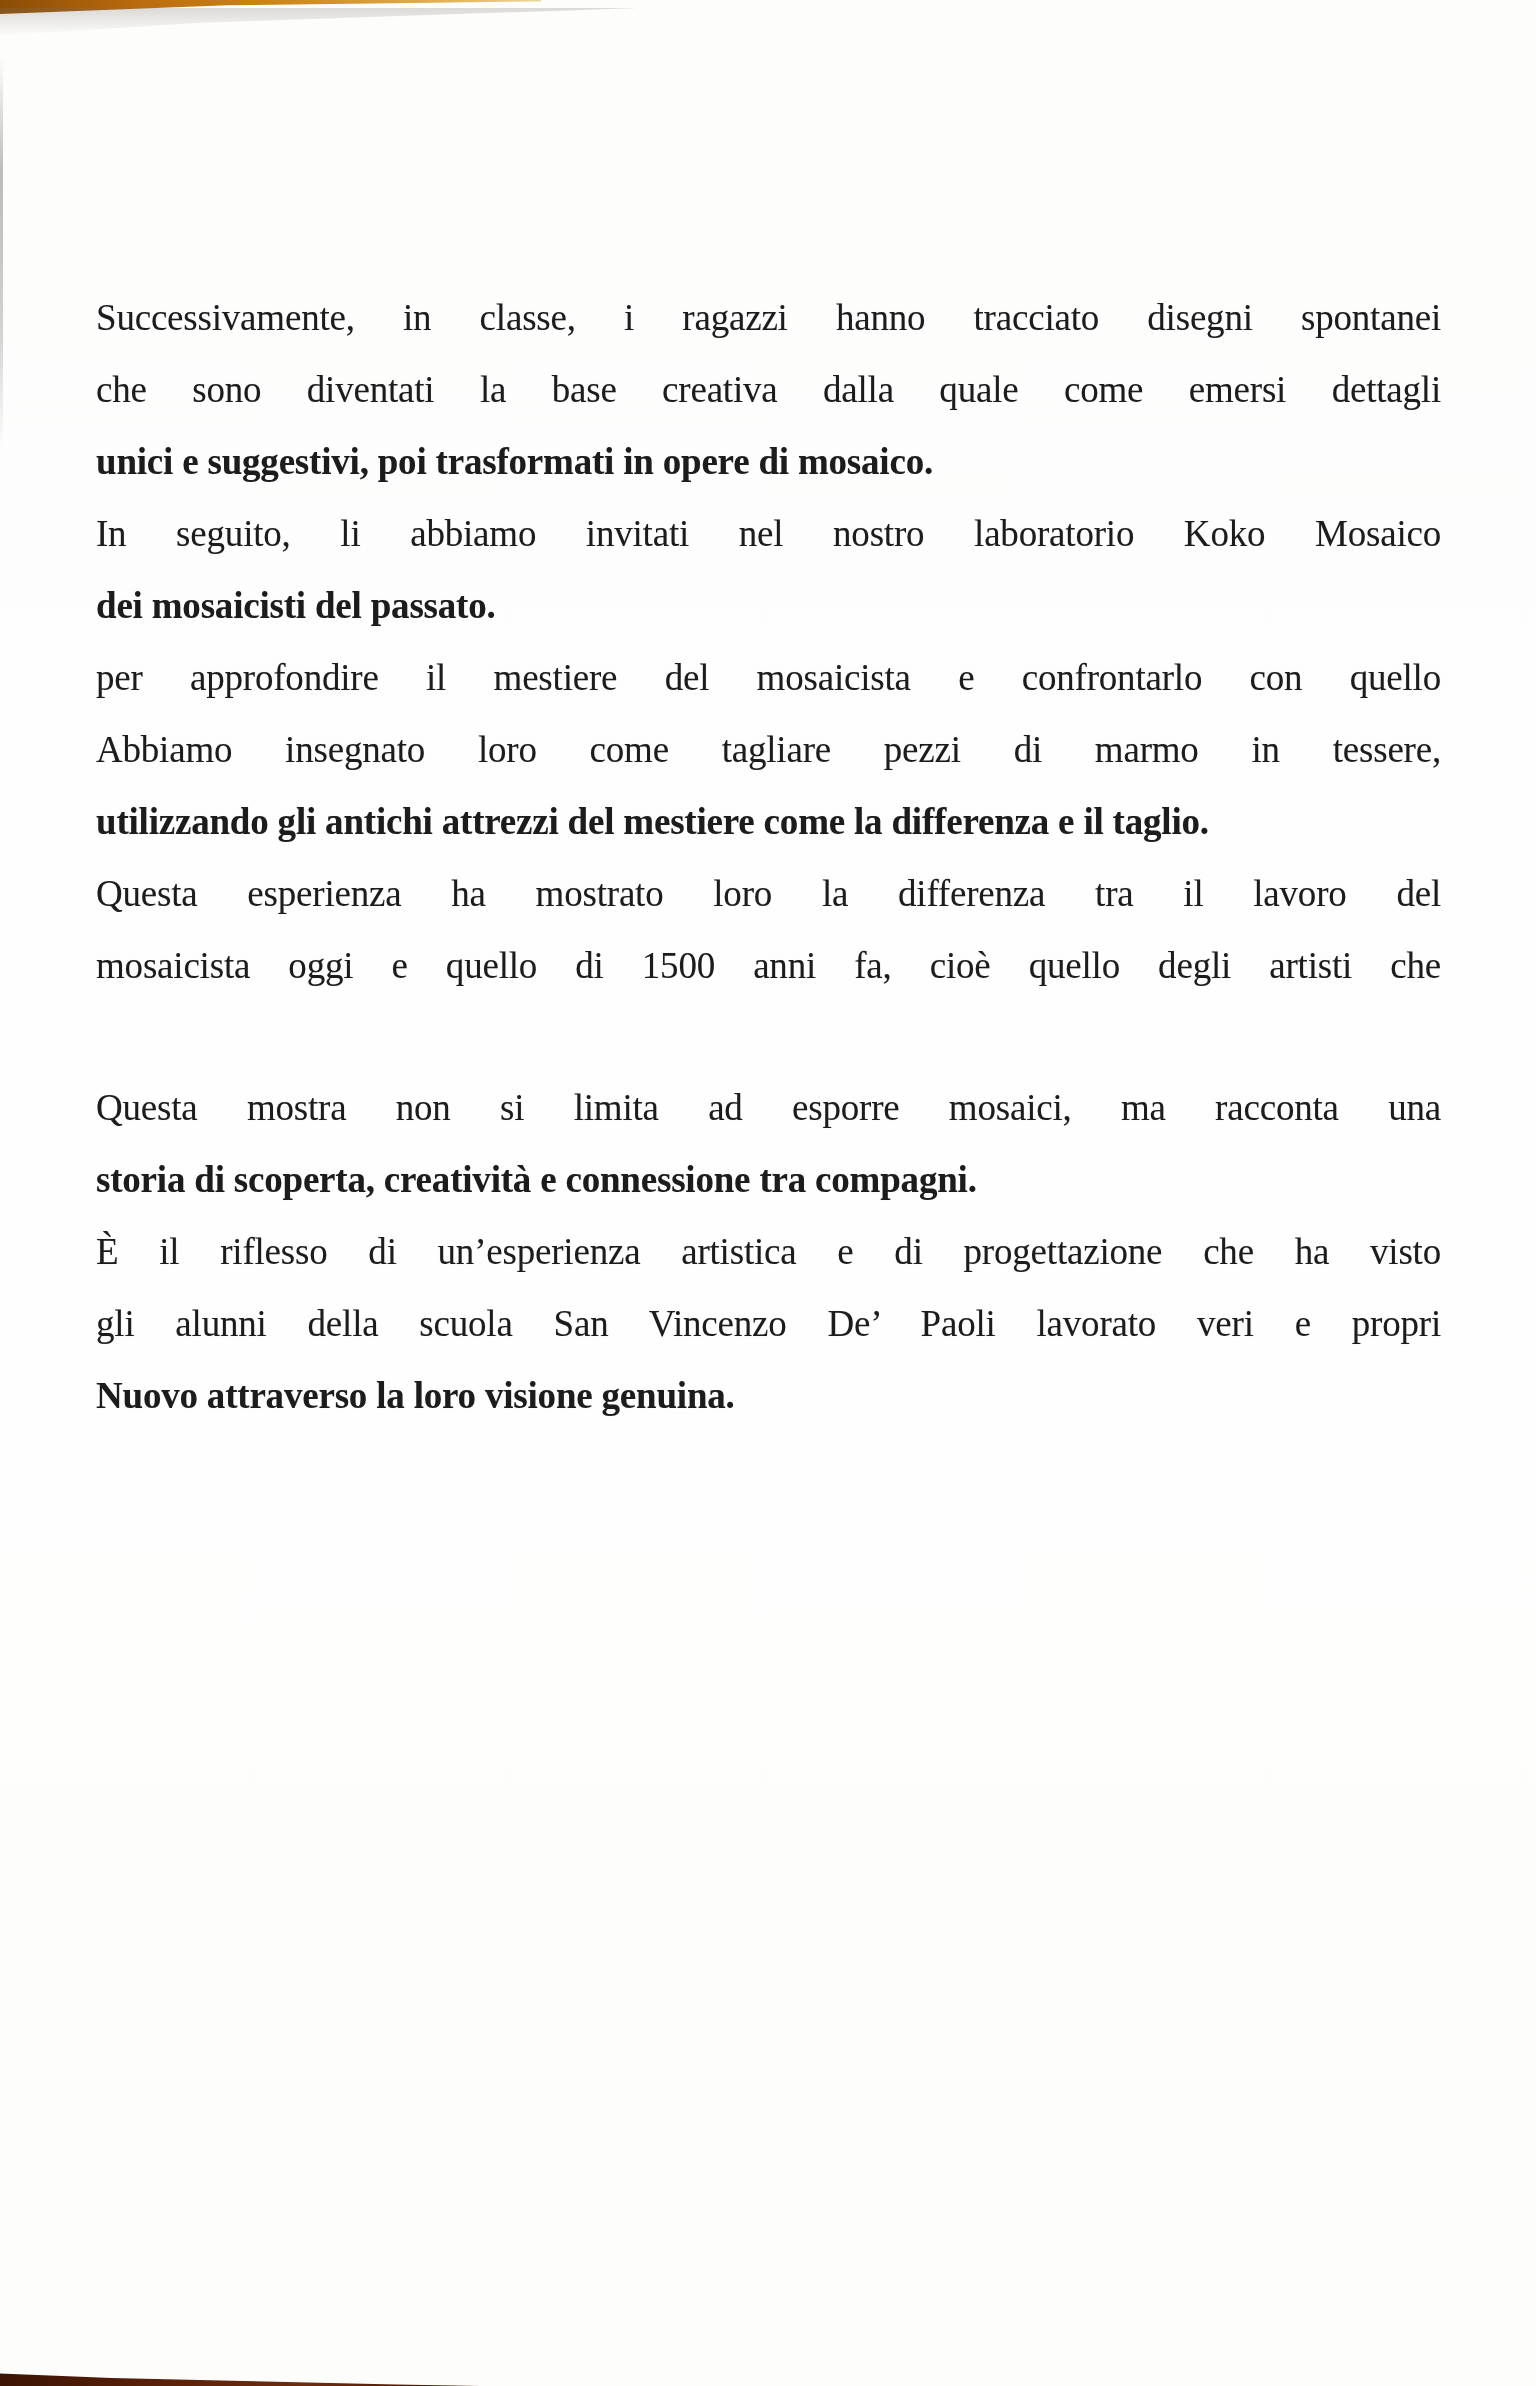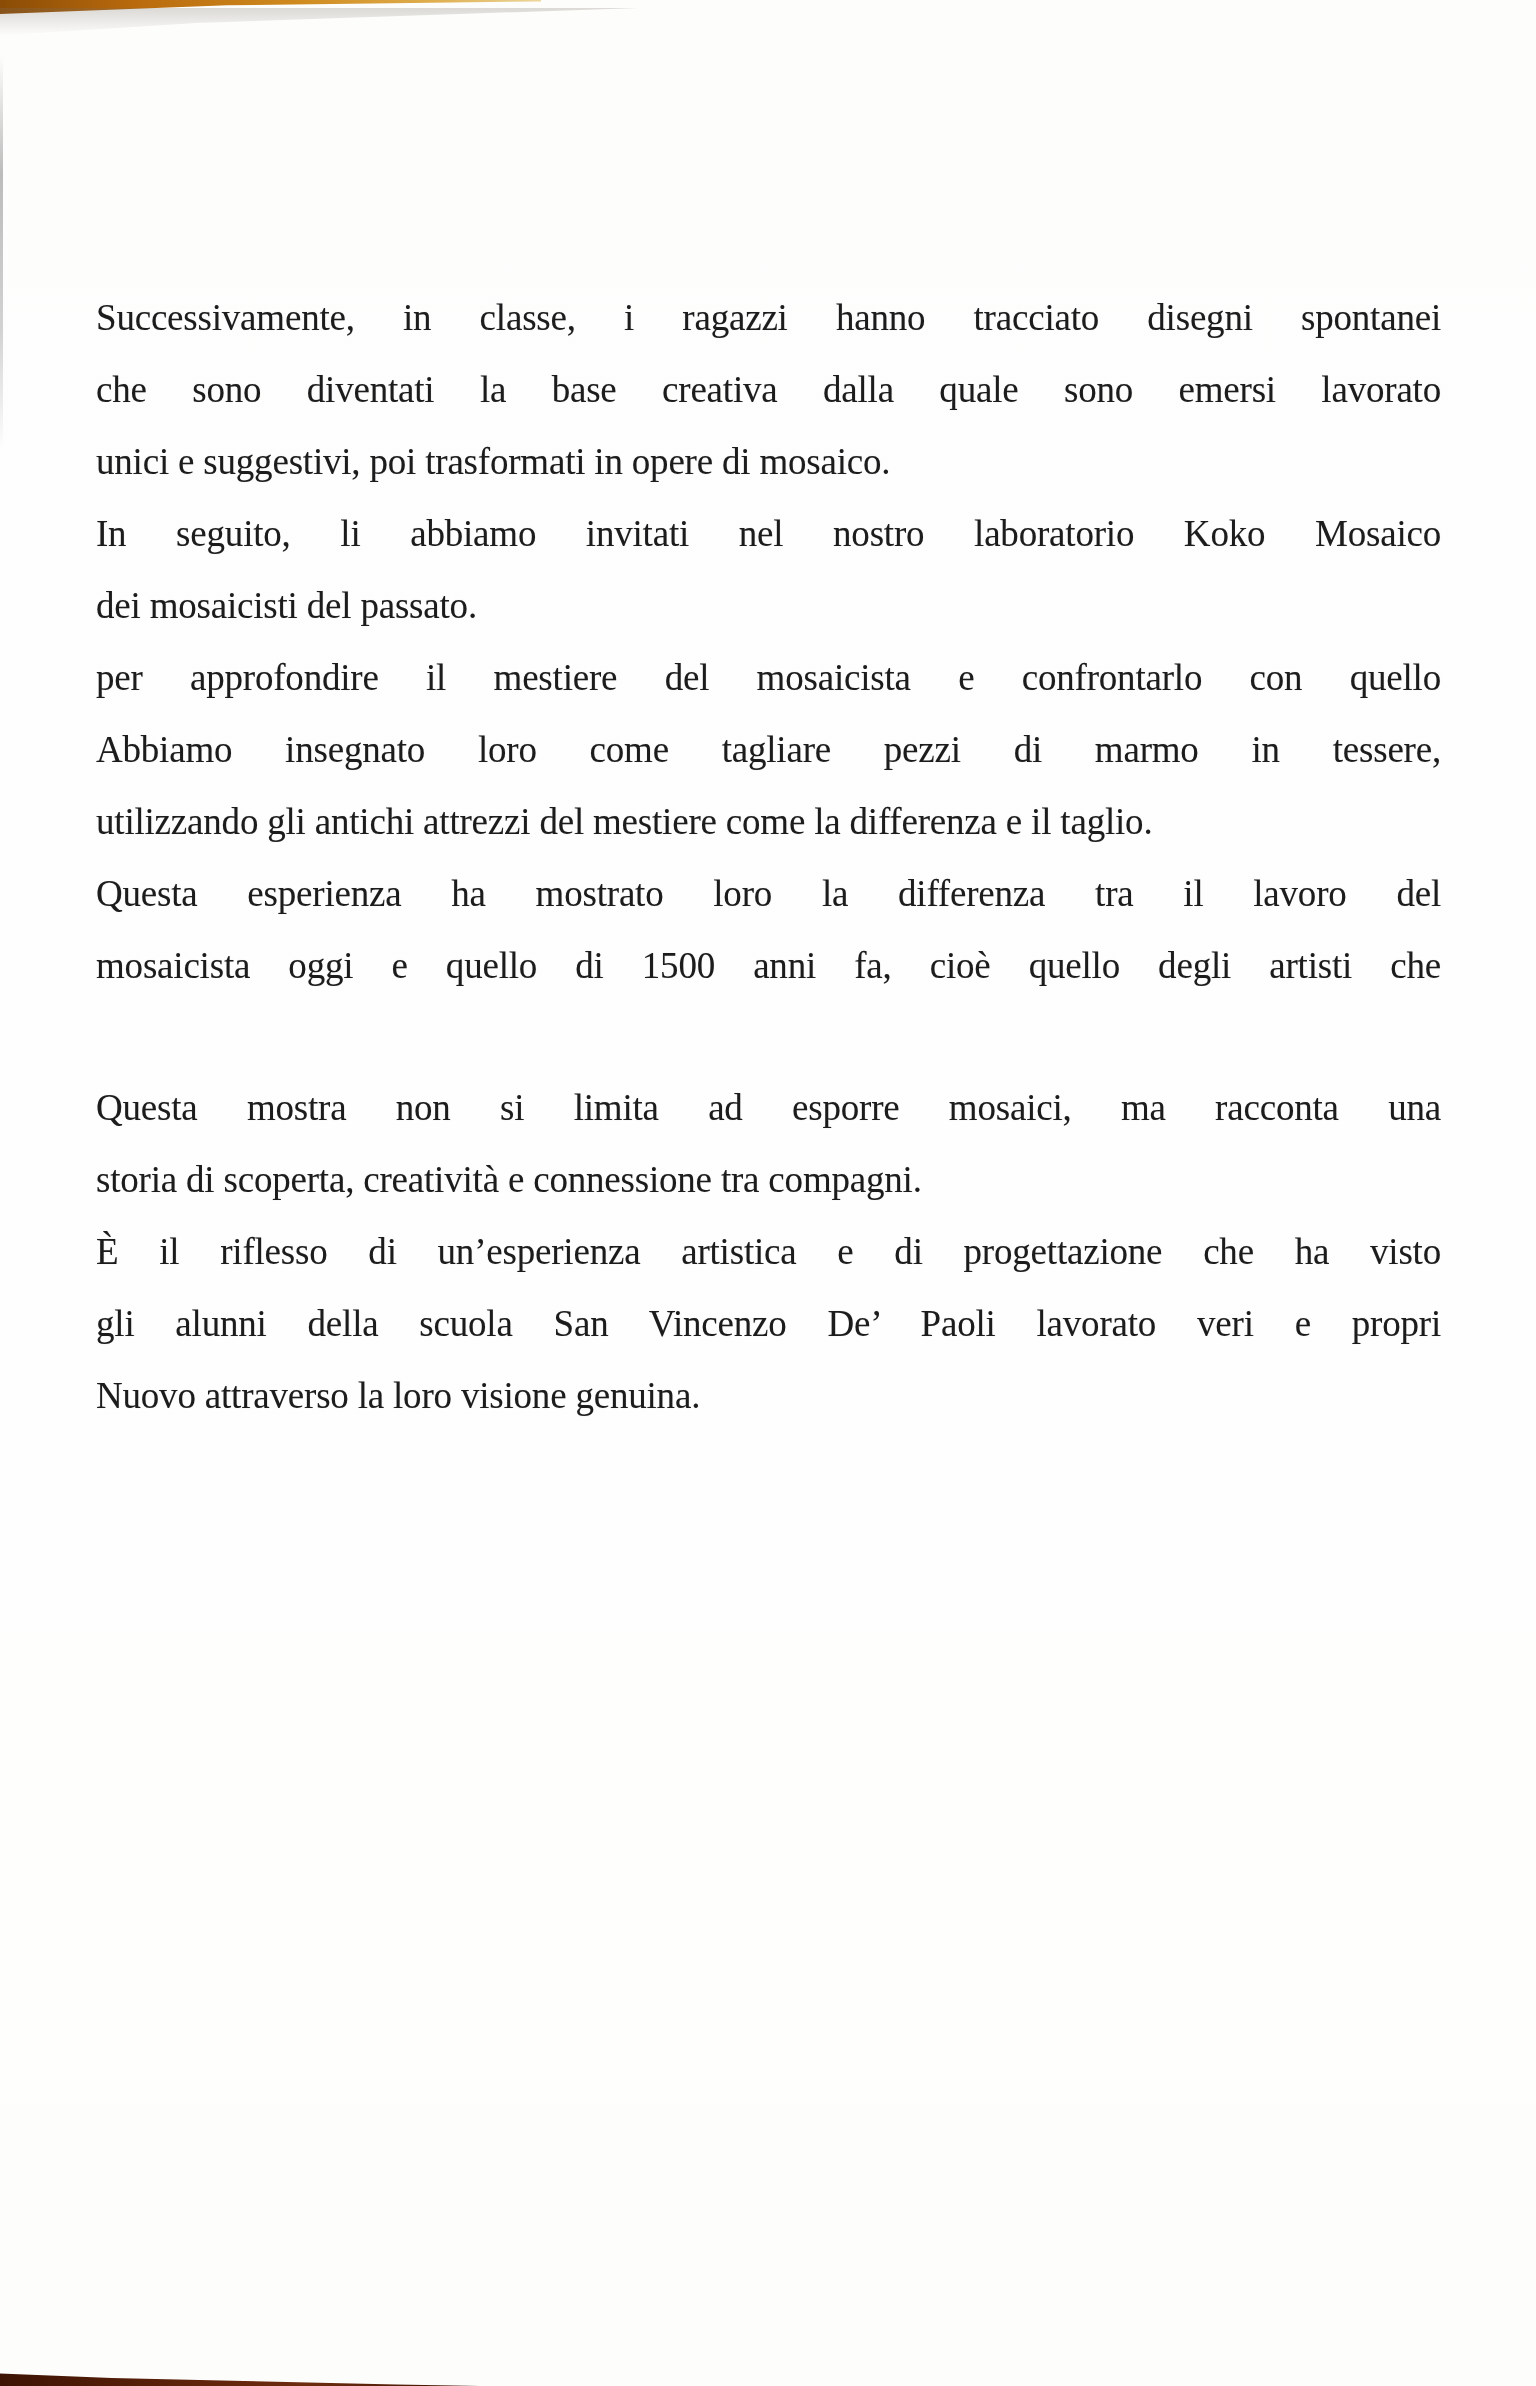--- a/index.html
+++ b/index.html
@@ -66,37 +66,38 @@
   }
   .para { margin: 0; }
   .para.gap-before { margin-top: 70px; }
   .line {
     text-align: justify;
     text-align-last: justify;
   }
   .line.last {
     text-align: right;
     text-align-last: left;
+    font-weight: bold;
   }
 </style>
 </head>
 <body>
 
 <div class="page">
 
   <div class="edge-top"></div>
   <div class="edge-top-shadow"></div>
   <div class="edge-left"></div>
   <div class="edge-bottom"></div>
 
   <div class="text-block">
 
     <div class="para">
       <div class="line j">Successivamente, in classe, i ragazzi hanno tracciato disegni spontanei</div>
-      <div class="line j">che sono diventati la base creativa dalla quale sono emersi lavorato</div>
+      <div class="line j">che sono diventati la base creativa dalla quale come emersi dettagli</div>
       <div class="line last">unici e suggestivi, poi trasformati in opere di mosaico.</div>
     </div>
 
     <div class="para">
       <div class="line j">In seguito, li abbiamo invitati nel nostro laboratorio Koko Mosaico</div>
       <div class="line last">dei mosaicisti del passato.</div>
       <div class="line j">per approfondire il mestiere del mosaicista e confrontarlo con quello</div>
     </div>
 
     <div class="para">

